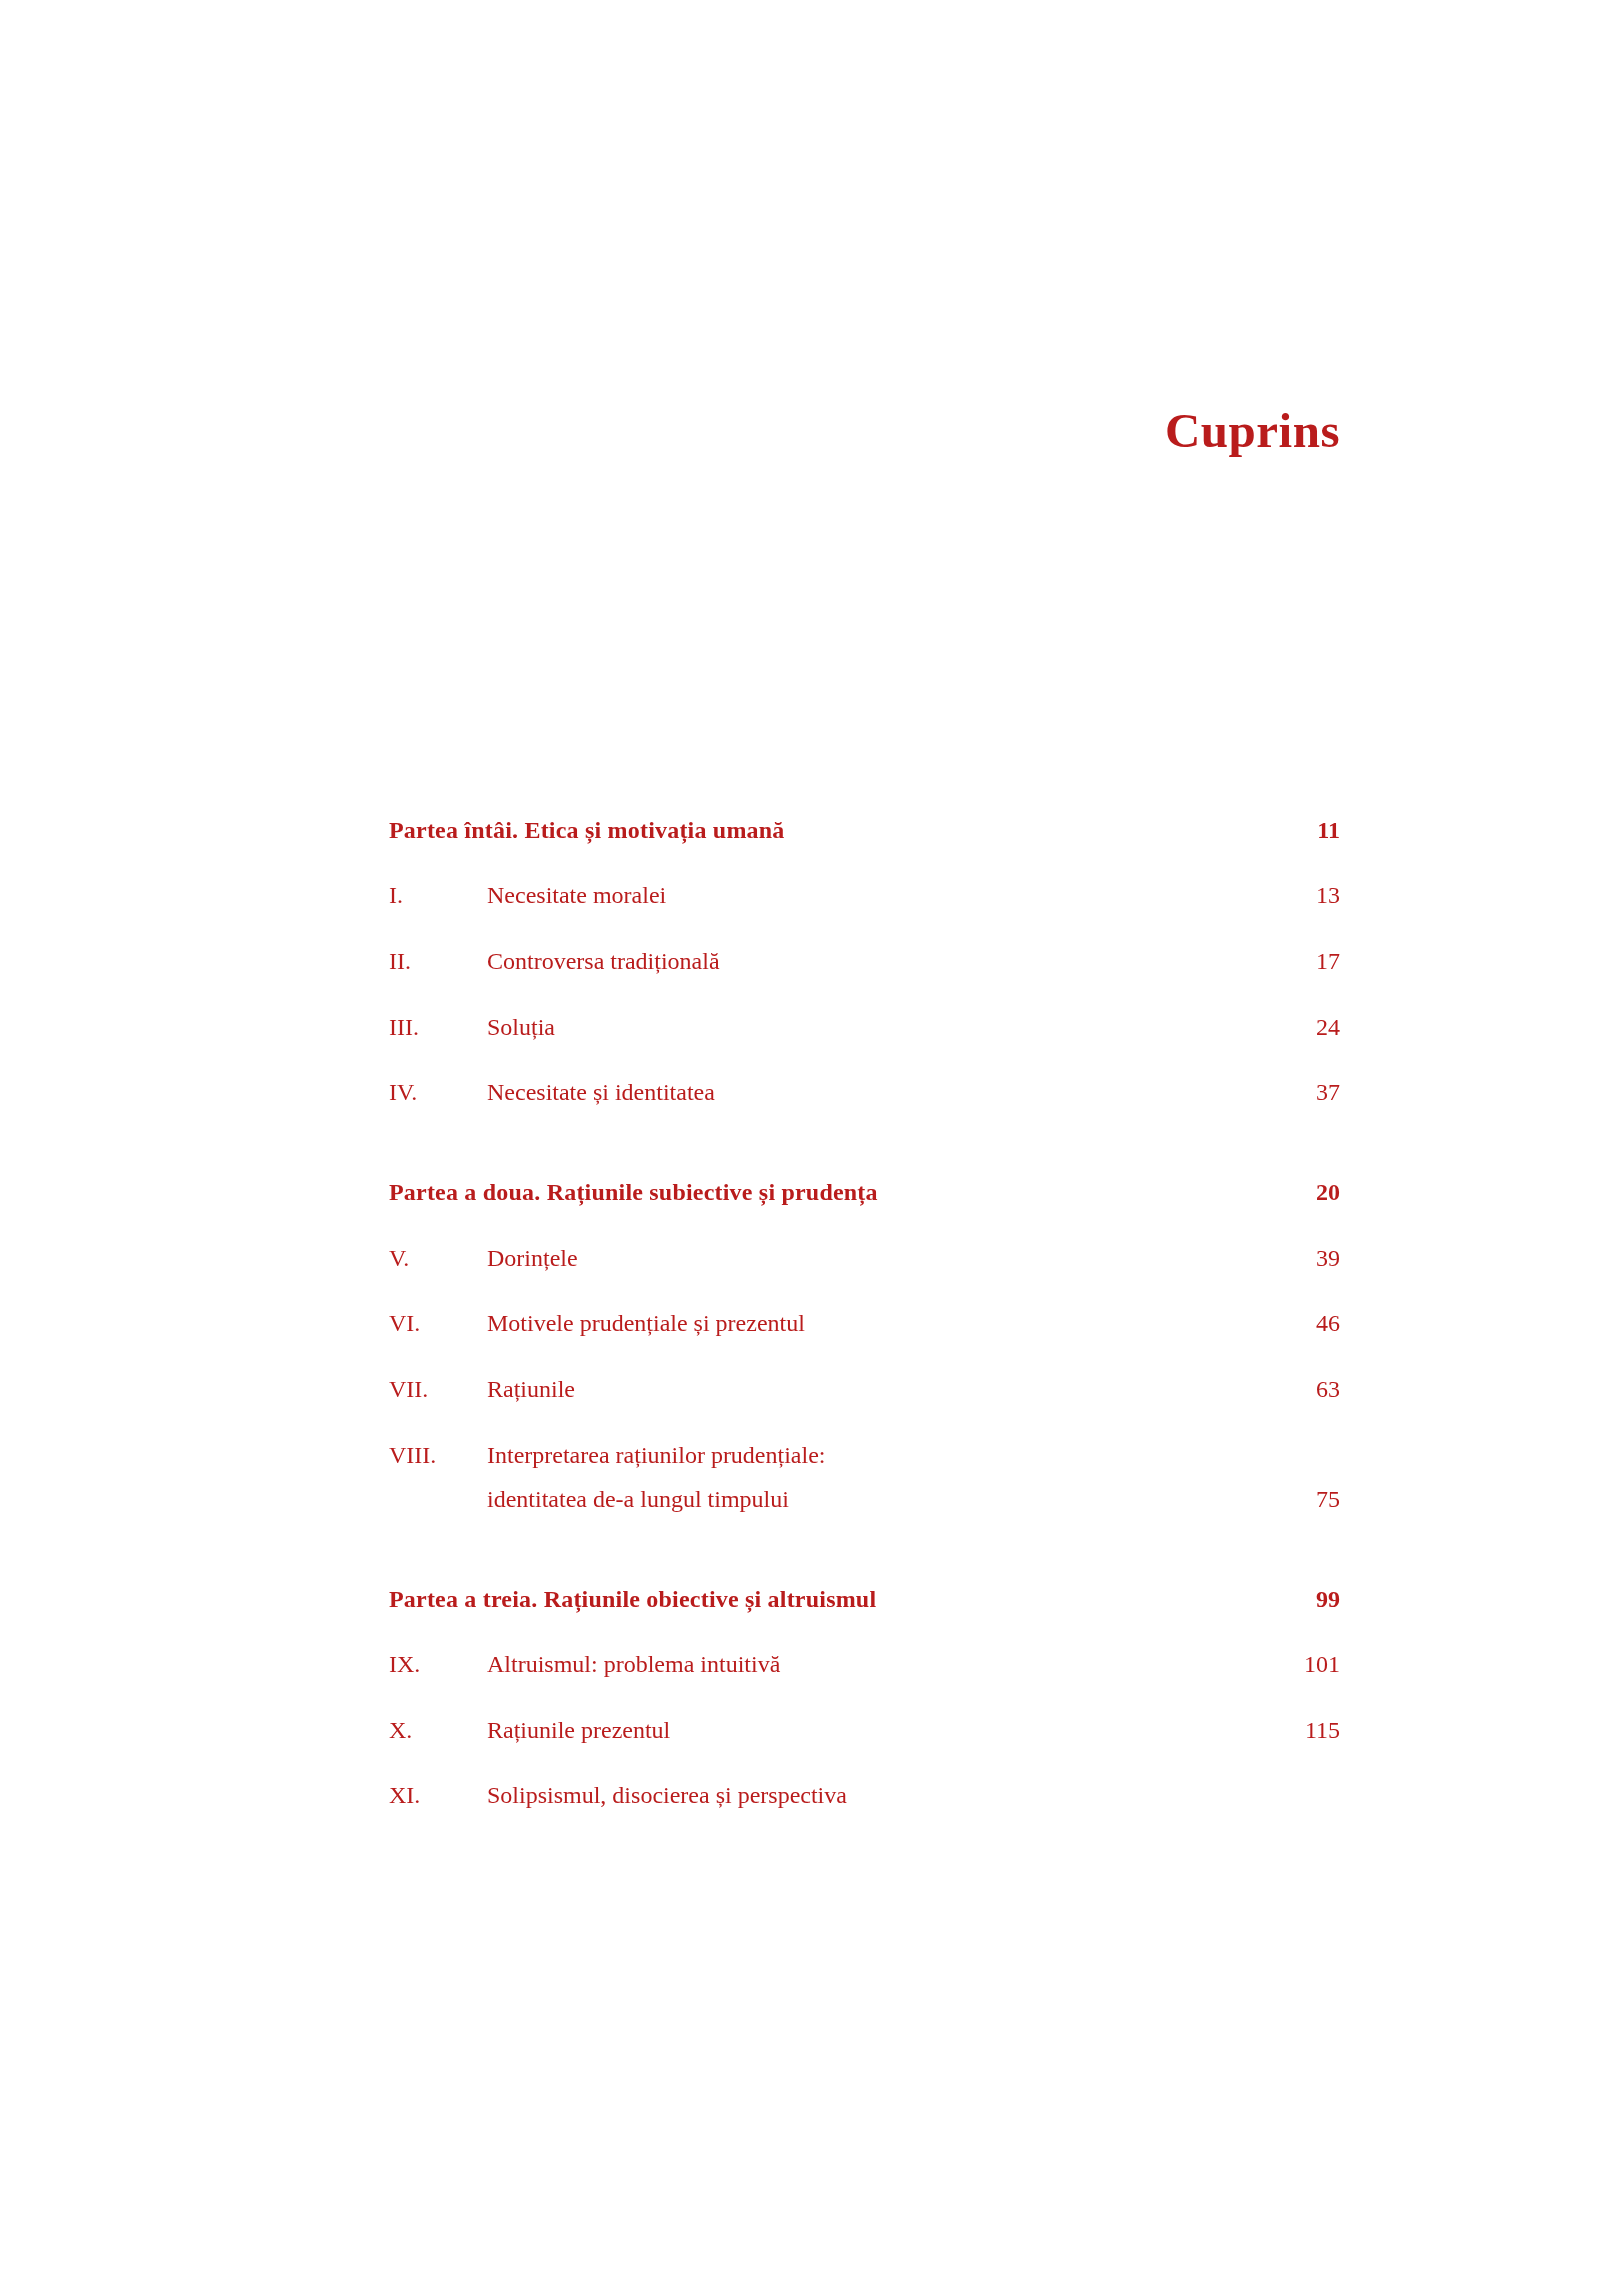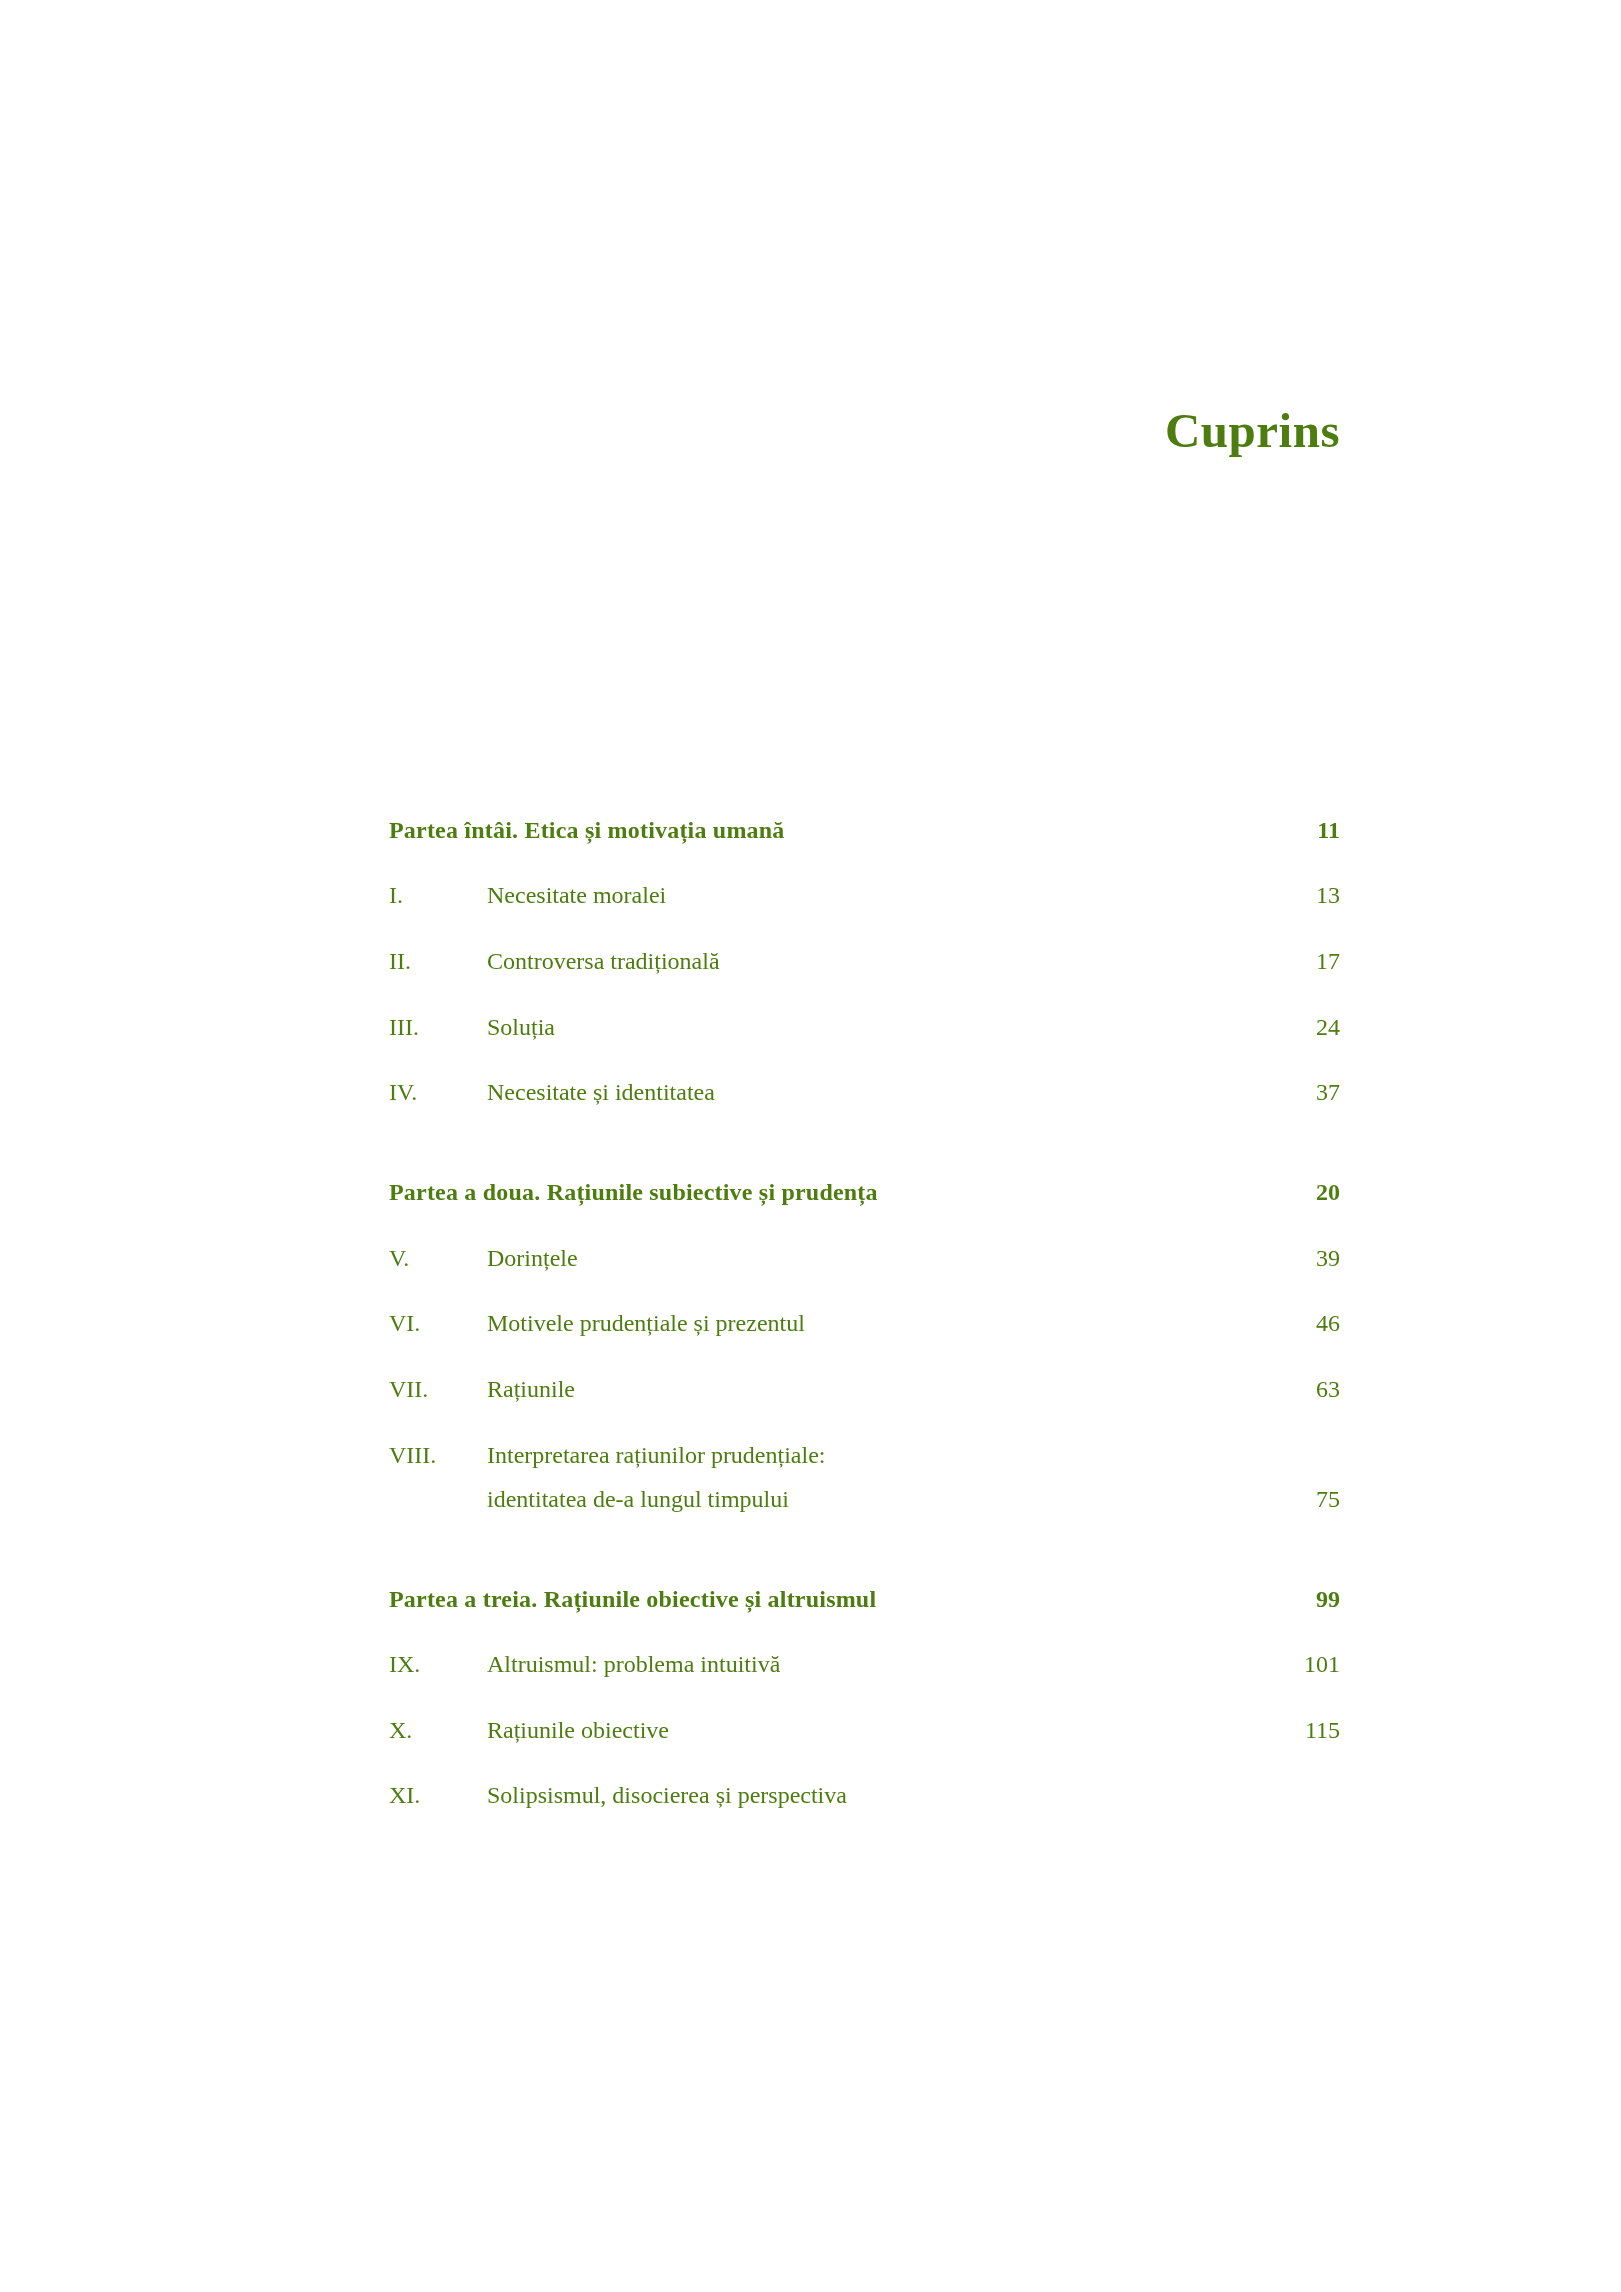--- a/index.html
+++ b/index.html
@@ -6,21 +6,21 @@
   html, body {
     margin: 0;
     padding: 0;
     background: #ffffff;
   }
   .page {
     position: relative;
     width: 1621px;
     height: 1825px;
     background: #ffffff;
-    color: #4d7c0f;
+    color: #b91c1c;
     font-family: "Liberation Serif", "DejaVu Serif", serif;
     overflow: hidden;
   }
   .content {
     margin-left: 389px;
     width: 951px;
   }
   .doc-title {
     margin: 0;
     padding-top: 404px;
@@ -135,21 +135,21 @@
           <span class="part-label">Partea a treia. Rațiunile obiective și altruismul</span>
           <span class="page-num">99</span>
         </div>
         <div class="row entry">
           <span class="numeral">IX.</span>
           <span class="entry-title">Altruismul: problema intuitivă</span>
           <span class="page-num">101</span>
         </div>
         <div class="row entry">
           <span class="numeral">X.</span>
-          <span class="entry-title">Rațiunile obiective</span>
+          <span class="entry-title">Rațiunile prezentul</span>
           <span class="page-num">115</span>
         </div>
         <div class="row entry">
           <span class="numeral">XI.</span>
           <span class="entry-title">Solipsismul, disocierea și perspectiva
 impersonală</span>
           <span class="page-num">126</span>
         </div>
       </div>
 

